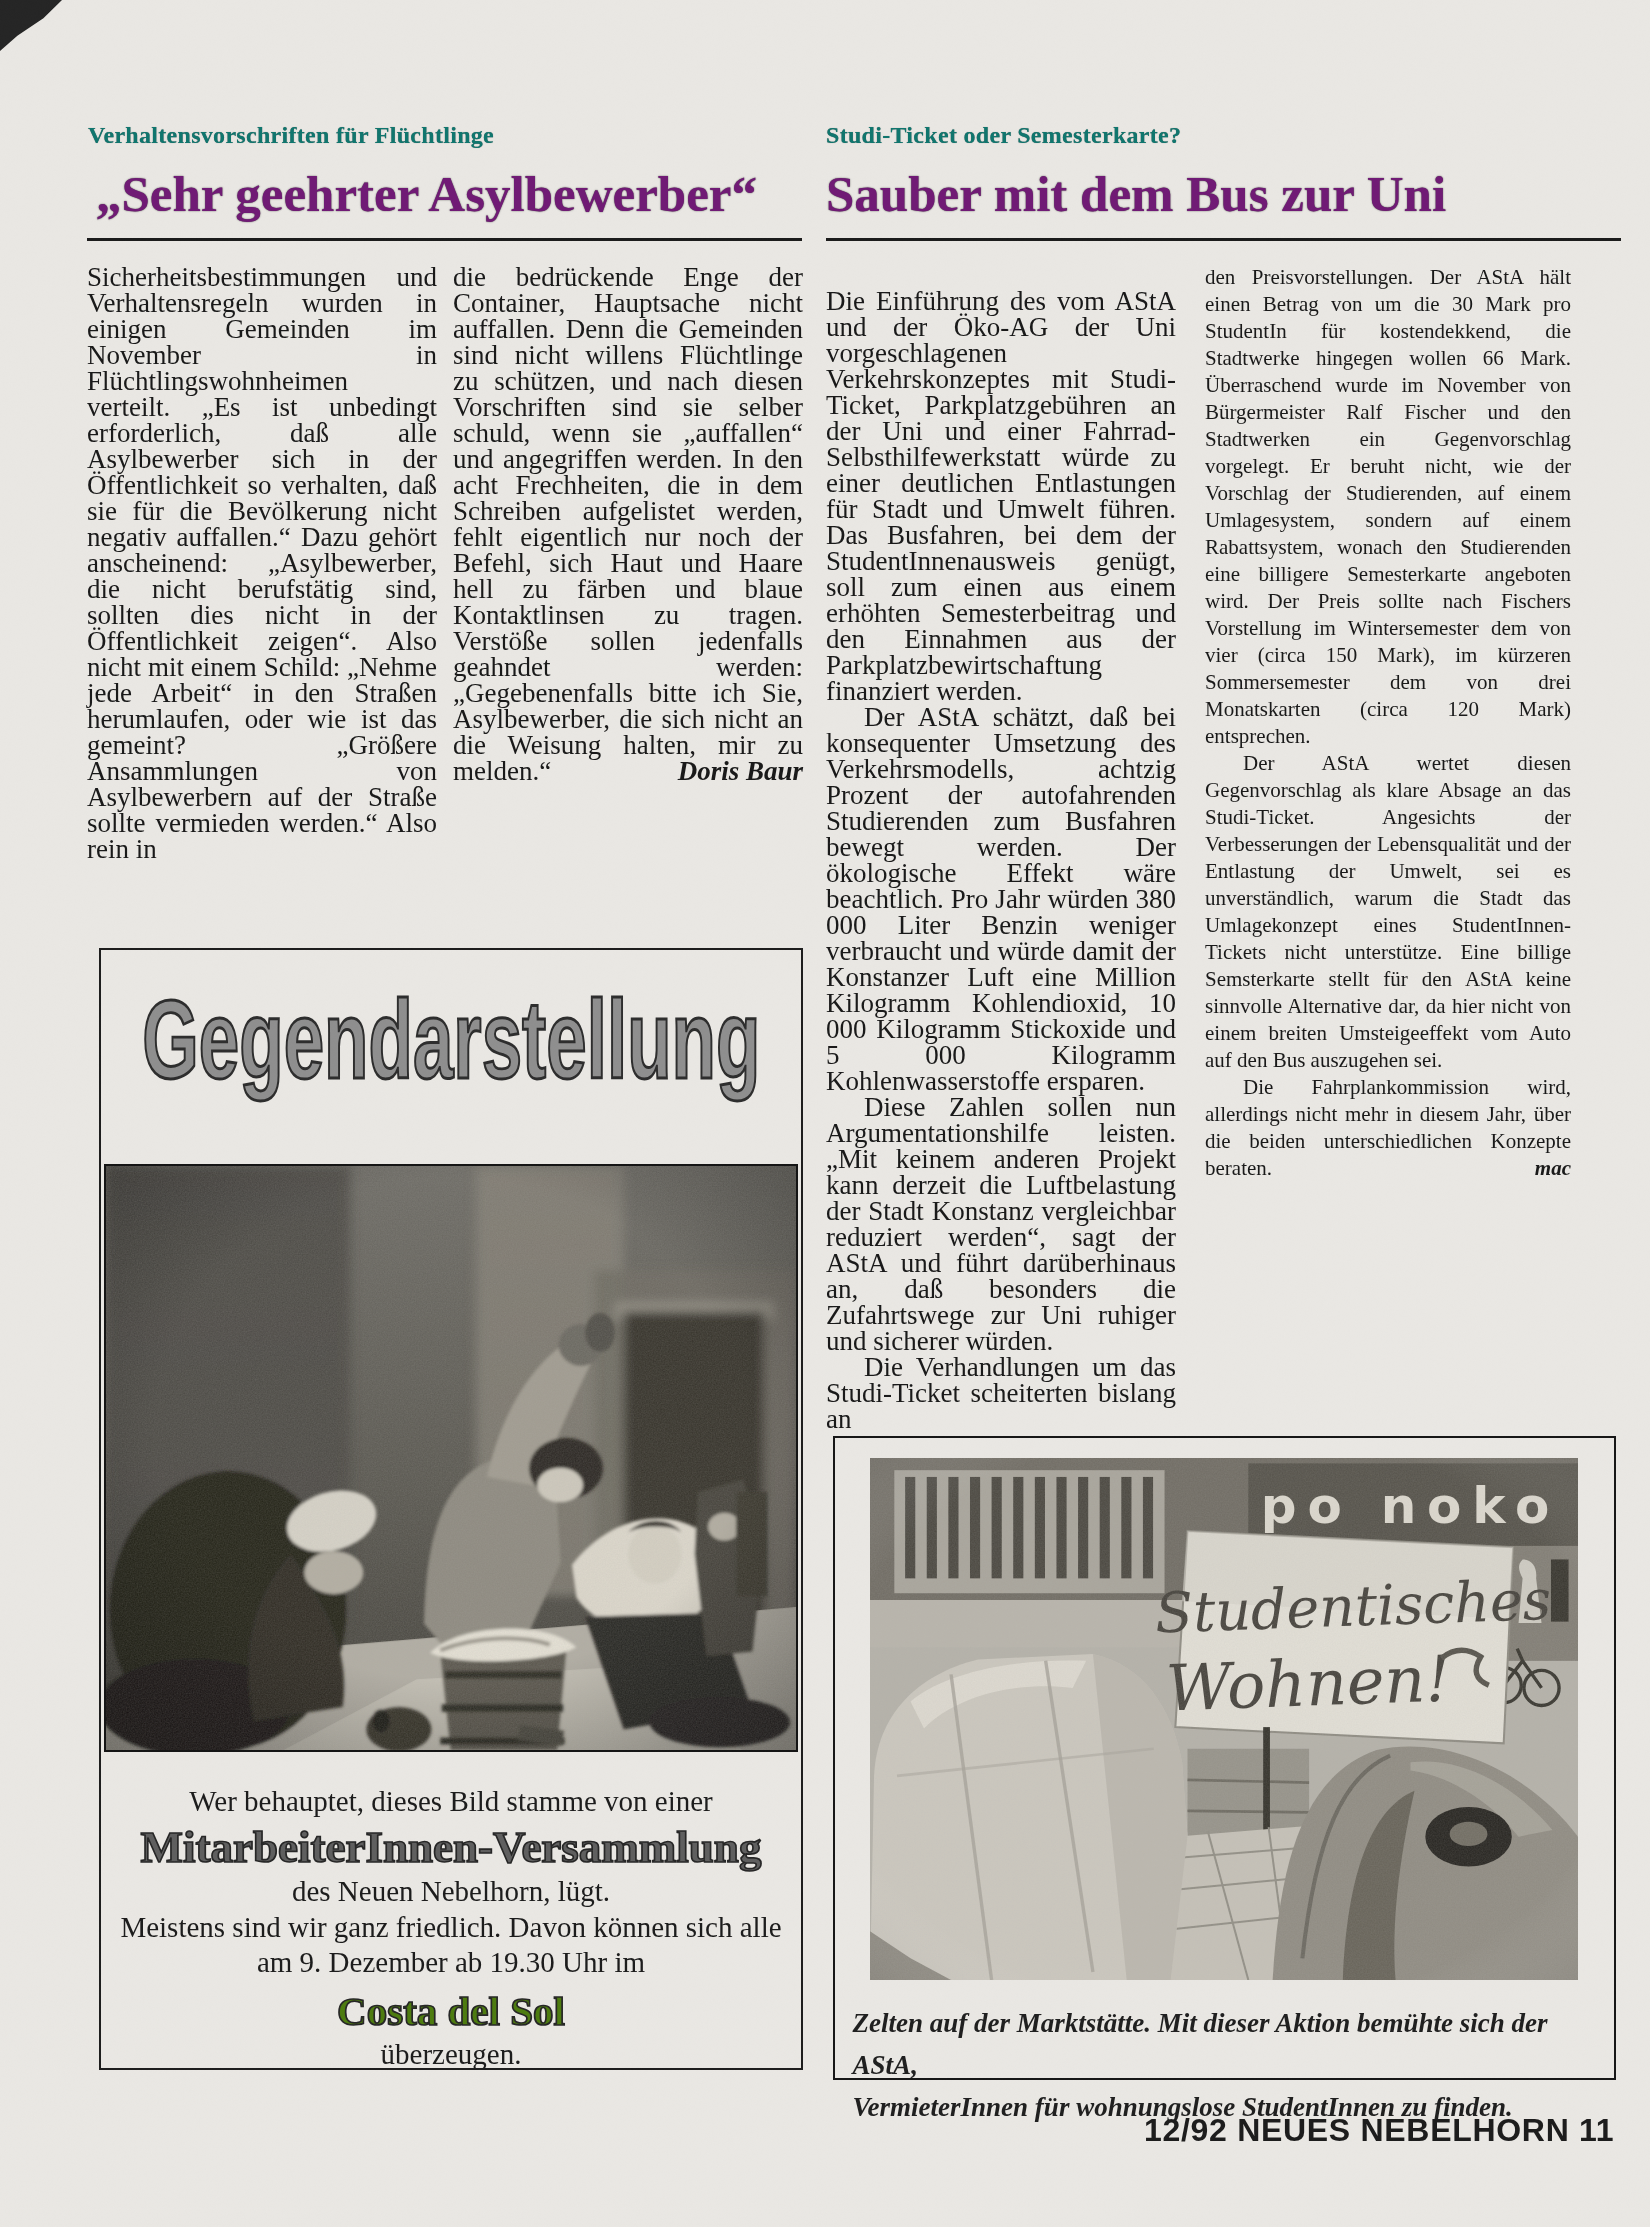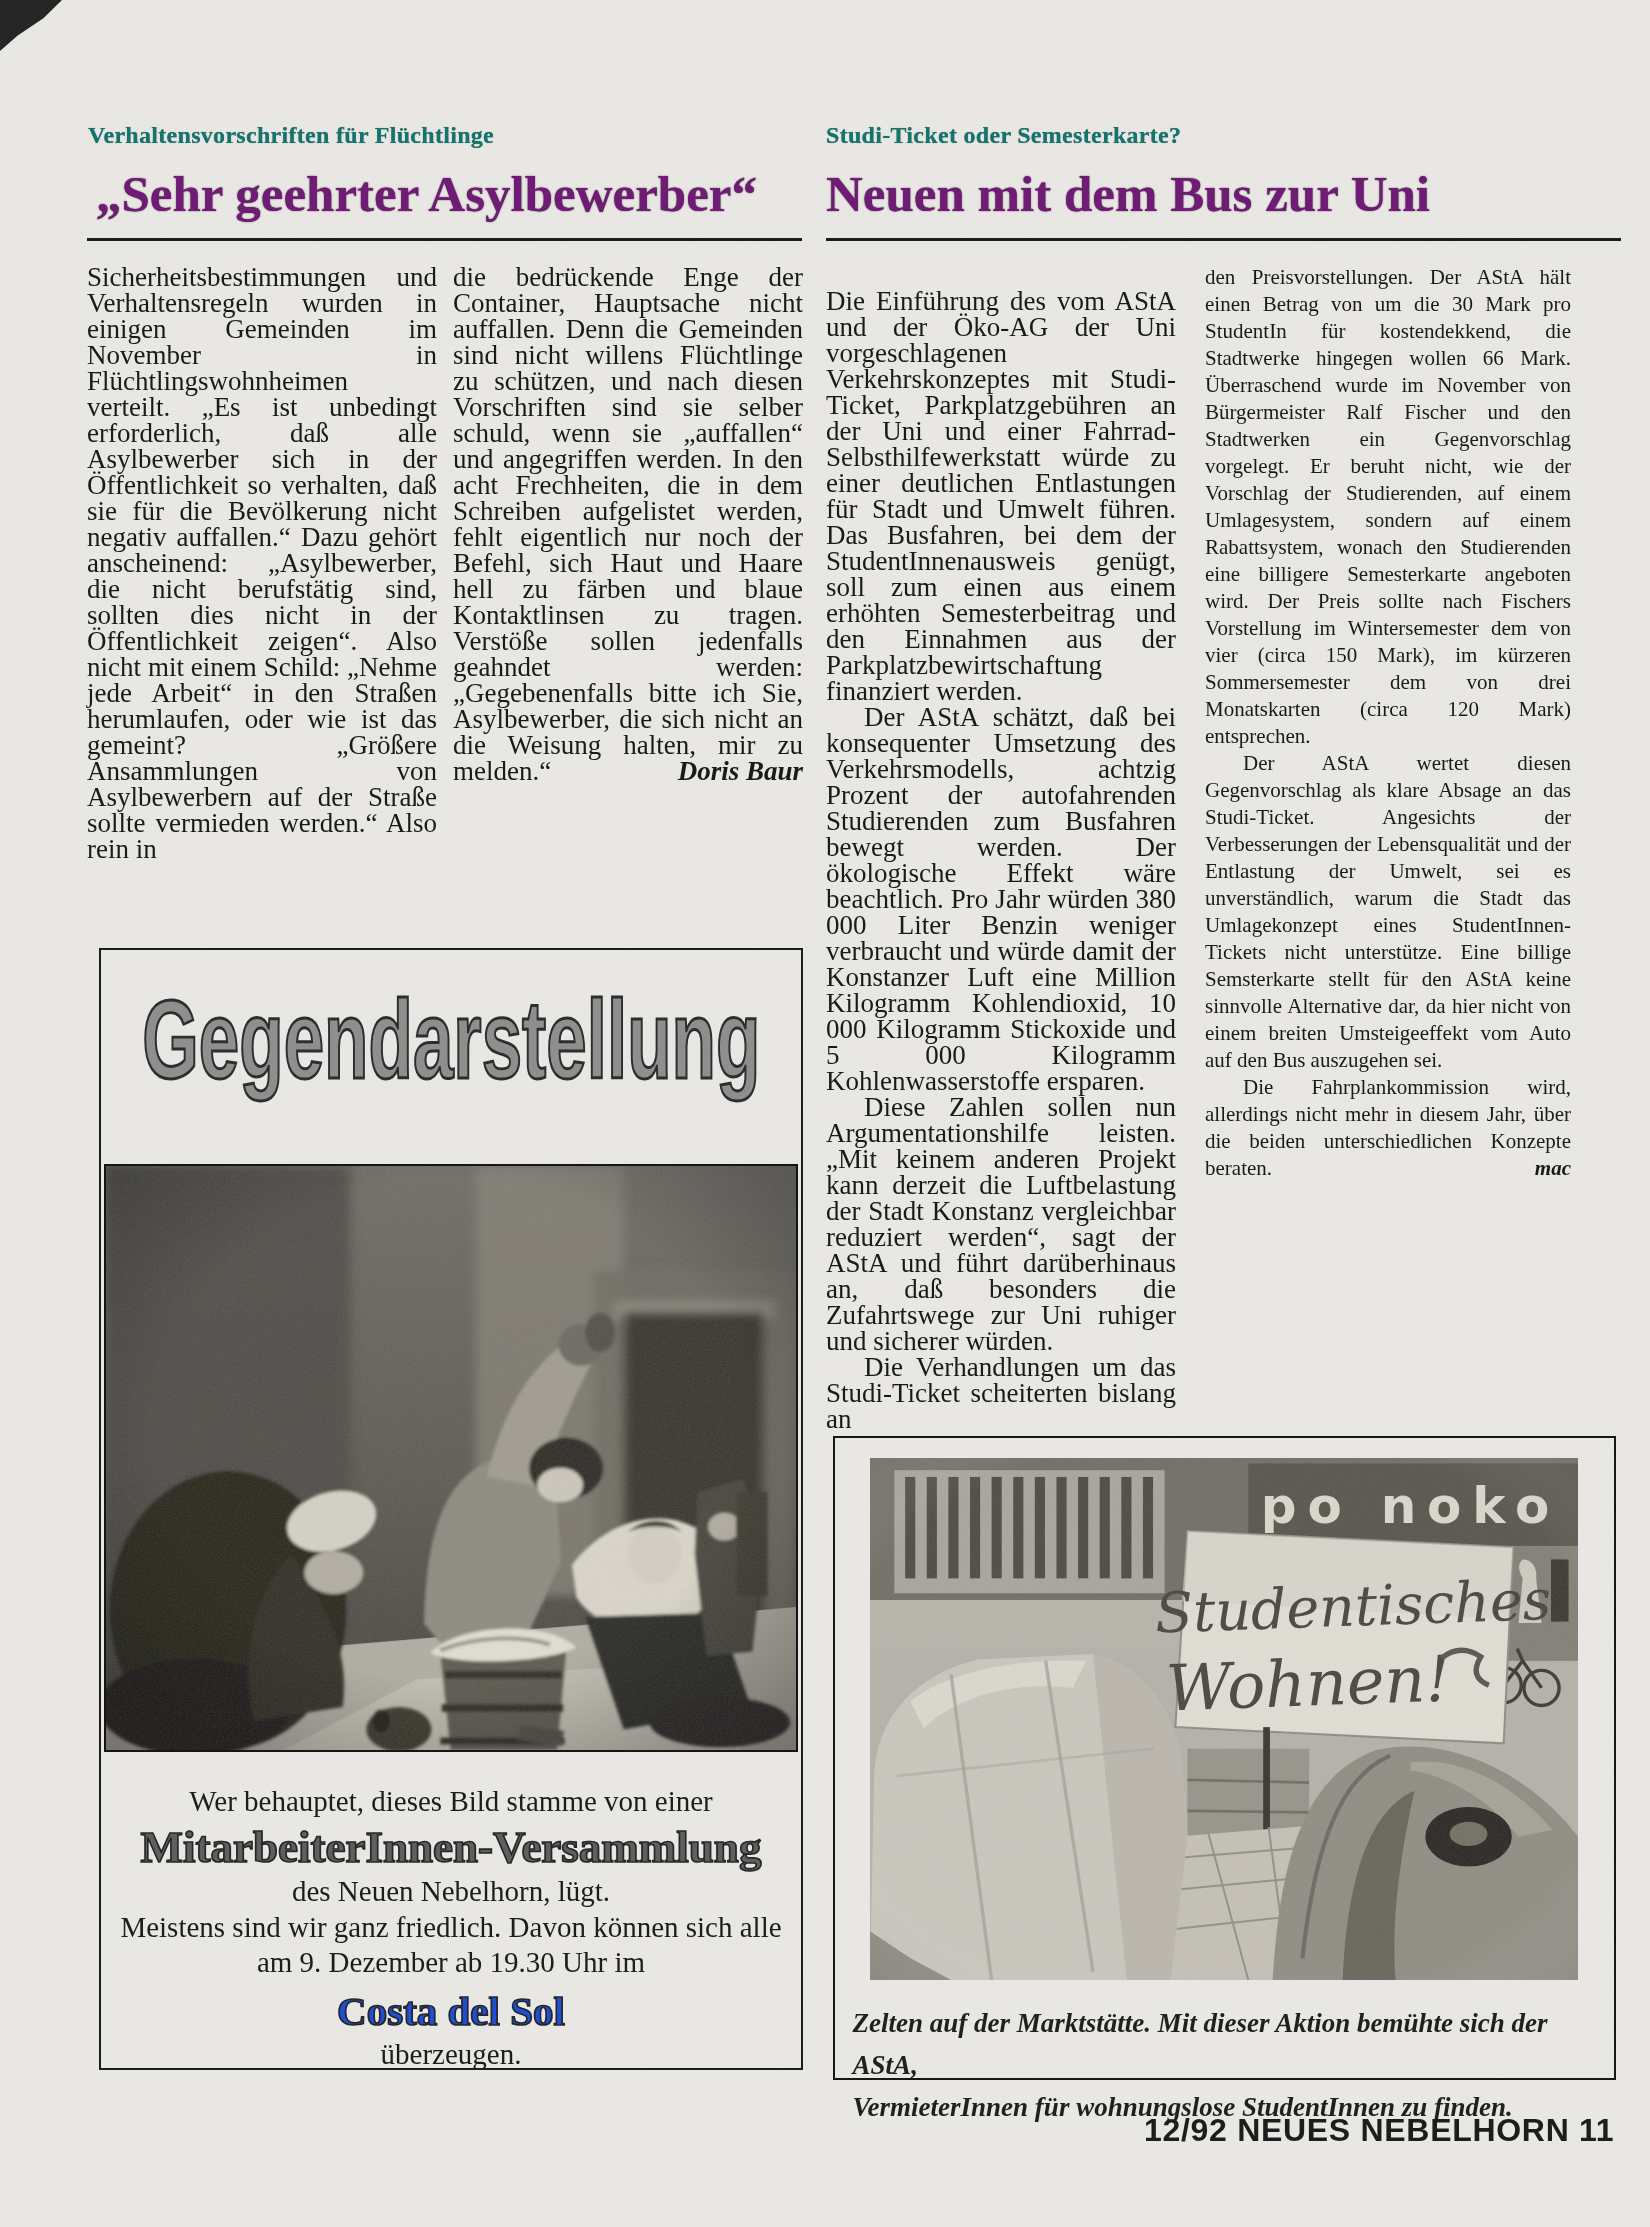--- a/index.html
+++ b/index.html
@@ -42,21 +42,21 @@
   #ad-title{font-family:"Liberation Sans", sans-serif;font-weight:bold;font-size:101px;
     color:#8f8f8f;-webkit-text-stroke:2.7px #2d2d2d;letter-spacing:0px;
     display:inline-block;transform:scale(.72,1.1);transform-origin:center top;white-space:nowrap;}
   #ad-painting{position:absolute;left:2.7px;top:214px;width:694px;height:588px;
     border:2px solid #141414;box-sizing:border-box;background:#55534d;}
   #ad-painting svg{display:block;width:100%;height:100%;}
   #ad-text{position:absolute;left:0;top:833px;width:100%;text-align:center;color:#1c1c1c;}
   .ad-line{font-size:29px;line-height:1.18;margin:1.4px 0;}
   .ad-strong{font-family:"Liberation Serif",serif;font-weight:bold;font-size:45px;line-height:1.05;
     color:#5f5f5f;-webkit-text-stroke:1.7px #262626;margin:5.4px 0 2.7px;}
-  .ad-venue{font-weight:bold;font-size:41px;line-height:1.05;color:#1d4ed8;
+  .ad-venue{font-weight:bold;font-size:41px;line-height:1.05;color:#4d7c0f;
     -webkit-text-stroke:1.7px #262626;margin:10.8px 0 4px;}
   
   #photo-frame{position:absolute;left:833px;top:1436px;width:783px;height:644px;
     border:2.7px solid #161616;box-sizing:border-box;background:#eae8e4;}
   #photo{position:absolute;left:35px;top:20px;width:708px;height:522px;background:#aaa69e;}
   #photo svg{display:block;width:100%;height:100%;}
   #photo-caption{position:absolute;left:17.6px;top:564px;width:744px;
     font-style:italic;font-weight:bold;font-size:27px;line-height:42px;color:#1f1f1f;}
   
   #footer{position:absolute;left:1144px;top:2112px;font-family:"Liberation Sans", sans-serif;
@@ -75,21 +75,21 @@
   <p>Sicherheitsbestimmungen und Verhaltensregeln wurden in einigen Gemeinden im November in Flüchtlingswohnheimen verteilt. „Es ist unbedingt erforderlich, daß alle Asylbewerber sich in der Öffentlichkeit so verhalten, daß sie für die Bevölkerung nicht negativ auffallen.“ Dazu gehört anscheinend: „Asylbewerber, die nicht berufstätig sind, sollten dies nicht in der Öffentlichkeit zeigen“. Also nicht mit einem Schild: „Nehme jede Arbeit“ in den Straßen herumlaufen, oder wie ist das gemeint? „Größere Ansammlungen von Asylbewerbern auf der Straße sollte vermieden werden.“ Also rein in</p>
 </div>
 <div class="bodycol" id="col-l2">
   <p class="endline">
     <span>die bedrückende Enge der Container, Hauptsache nicht auffallen. Denn die Gemeinden sind nicht willens Flüchtlinge zu schützen, und nach diesen Vorschriften sind sie selber schuld, wenn sie „auffallen“ und angegriffen werden. In den acht Frechheiten, die in dem Schreiben aufgelistet werden, fehlt eigentlich nur noch der Befehl, sich Haut und Haare hell zu färben und blaue Kontaktlinsen zu tragen. Verstöße sollen jedenfalls geahndet werden: „Gegebenenfalls bitte ich Sie, Asylbewerber, die sich nicht an die Weisung halten, mir zu melden.“</span>
     <span class="byline">Doris Baur</span>
   </p>
 </div>
 
 <div class="kicker" id="kicker-right">Studi-Ticket oder Semesterkarte?</div>
-<div class="headline" id="headline-right">Neuen mit dem Bus zur Uni</div>
+<div class="headline" id="headline-right">Sauber mit dem Bus zur Uni</div>
 <div class="rule" id="rule-right"></div>
 
 <div class="bodycol" id="col-r1">
   <p>Die Einführung des vom AStA und der Öko-AG der Uni vorgeschlagenen Verkehrskonzeptes mit Studi-Ticket, Parkplatzgebühren an der Uni und einer Fahrrad-Selbsthilfewerkstatt würde zu einer deutlichen Entlastungen für Stadt und Umwelt führen. Das Busfahren, bei dem der StudentInnenausweis genügt, soll zum einen aus einem erhöhten Semesterbeitrag und den Einnahmen aus der Parkplatzbewirtschaftung finanziert werden.</p>
   <p class="ind">Der AStA schätzt, daß bei konsequenter Umsetzung des Verkehrsmodells, achtzig Prozent der autofahrenden Studierenden zum Busfahren bewegt werden. Der ökologische Effekt wäre beachtlich. Pro Jahr würden 380 000 Liter Benzin weniger verbraucht und würde damit der Konstanzer Luft eine Million Kilogramm Kohlendioxid, 10 000 Kilogramm Stickoxide und 5 000 Kilogramm Kohlenwasserstoffe ersparen.</p>
   <p class="ind">Diese Zahlen sollen nun Argumentationshilfe leisten. „Mit keinem anderen Projekt kann derzeit die Luftbelastung der Stadt Konstanz vergleichbar reduziert werden“, sagt der AStA und führt darüberhinaus an, daß besonders die Zufahrtswege zur Uni ruhiger und sicherer würden.</p>
   <p class="ind">Die Verhandlungen um das Studi-Ticket scheiterten bislang an</p>
 </div>
 <div class="bodycol" id="col-r2">
   <p>den Preisvorstellungen. Der AStA hält einen Betrag von um die 30 Mark pro StudentIn für kostendekkend, die Stadtwerke hingegen wollen 66 Mark. Überraschend wurde im November von Bürgermeister Ralf Fischer und den Stadtwerken ein Gegenvorschlag vorgelegt. Er beruht nicht, wie der Vorschlag der Studierenden, auf einem Umlagesystem, sondern auf einem Rabattsystem, wonach den Studierenden eine billigere Semesterkarte angeboten wird. Der Preis sollte nach Fischers Vorstellung im Wintersemester dem von vier (circa 150 Mark), im kürzeren Sommersemester dem von drei Monatskarten (circa 120 Mark) entsprechen.</p>

